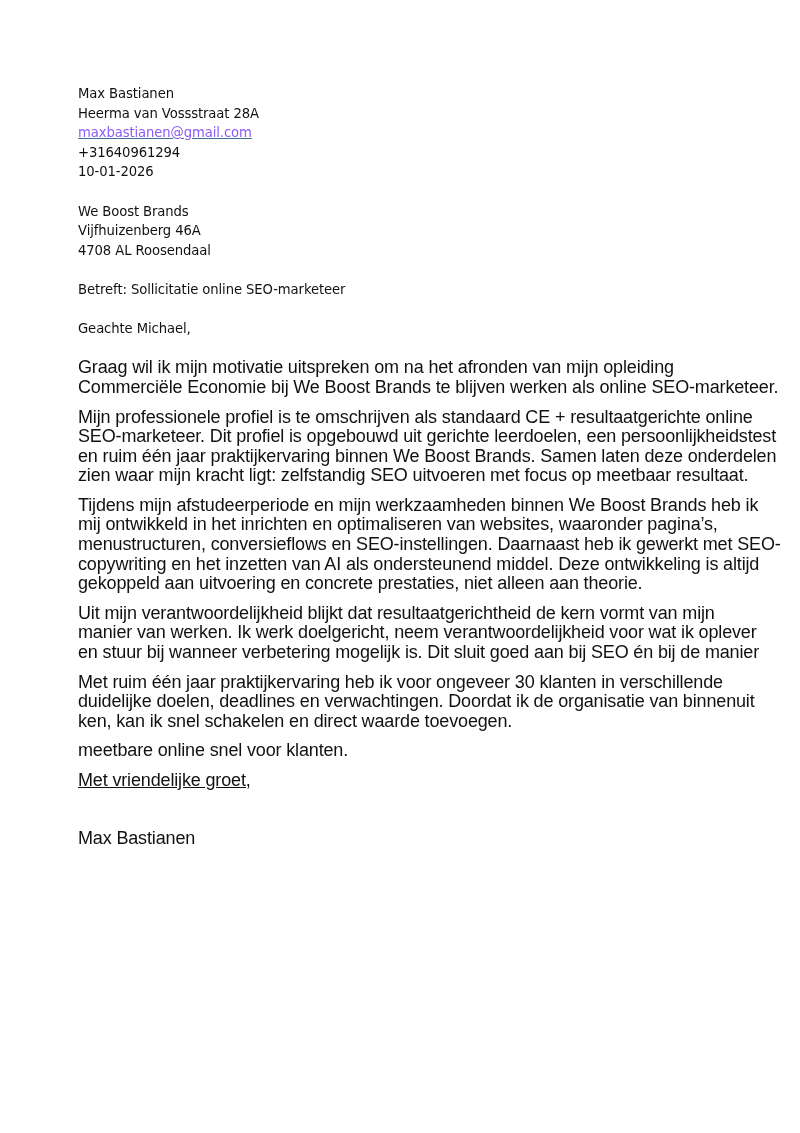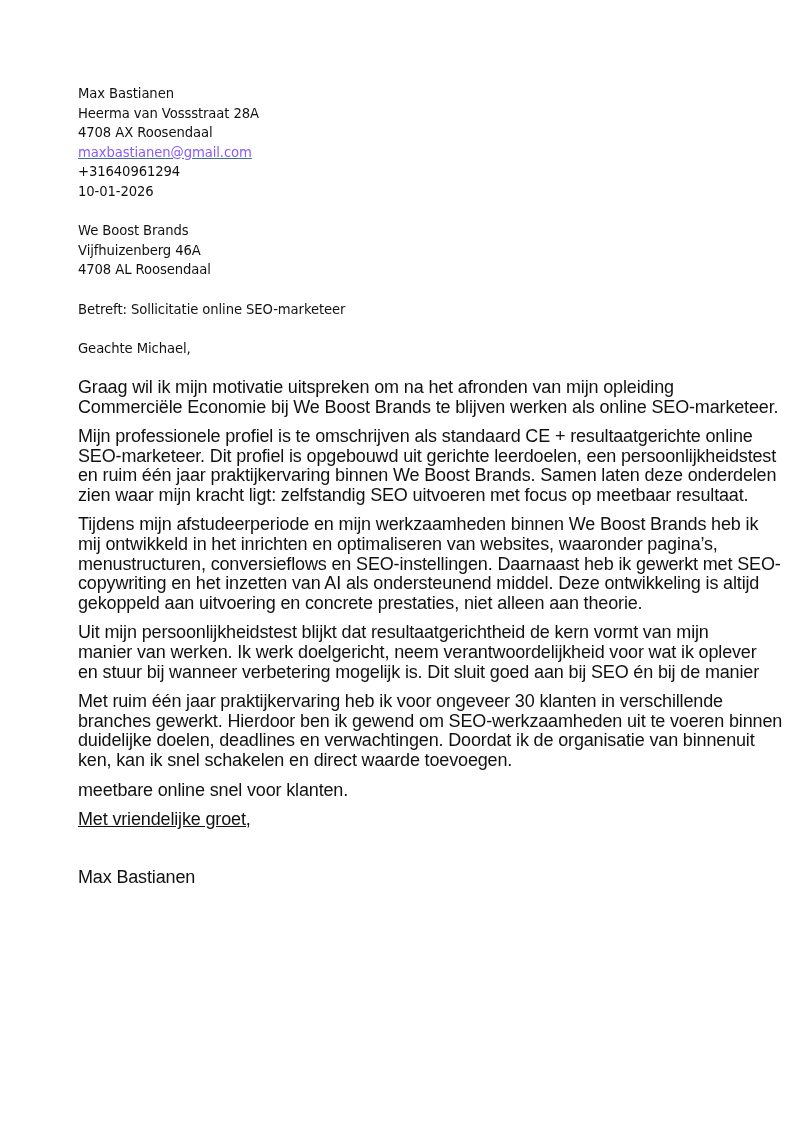--- a/index.html
+++ b/index.html
@@ -48,21 +48,20 @@
     .sig { margin-top: 38px; }
   </style>
 </head>
 <body>
 
 <div class="page">
 
   <div class="hdr">
     <span class="line">Max Bastianen</span>
     <span class="line">Heerma van Vossstraat 28A</span>
-    <span class="line">4708 AX Roosendaal</span>
     <span class="line"><a class="email">maxbastianen@gmail.com</a></span>
     <span class="line">+31640961294</span>
     <span class="line">10-01-2026</span>
   </div>
 
   <div class="gap"></div>
 
   <div class="hdr">
     <span class="line">We Boost Brands</span>
     <span class="line">Vijfhuizenberg 46A</span>
@@ -99,28 +98,27 @@
 
     <p class="para">
       <span class="l">Tijdens mijn afstudeerperiode en mijn werkzaamheden binnen We Boost Brands heb ik</span>
       <span class="l">mij ontwikkeld in het inrichten en optimaliseren van websites, waaronder pagina’s,</span>
       <span class="l">menustructuren, conversieflows en SEO-instellingen. Daarnaast heb ik gewerkt met SEO-</span>
       <span class="l">copywriting en het inzetten van AI als ondersteunend middel. Deze ontwikkeling is altijd</span>
       <span class="l">gekoppeld aan uitvoering en concrete prestaties, niet alleen aan theorie.</span>
     </p>
 
     <p class="para">
-      <span class="l">Uit mijn persoonlijkheidstest blijkt dat resultaatgerichtheid de kern vormt van mijn</span>
+      <span class="l">Uit mijn verantwoordelijkheid blijkt dat resultaatgerichtheid de kern vormt van mijn</span>
       <span class="l">manier van werken. Ik werk doelgericht, neem verantwoordelijkheid voor wat ik oplever</span>
       <span class="l">en stuur bij wanneer verbetering mogelijk is. Dit sluit goed aan bij SEO én bij de manier</span>
     </p>
 
     <p class="para">
       <span class="l">Met ruim één jaar praktijkervaring heb ik voor ongeveer 30 klanten in verschillende</span>
-      <span class="l">branches gewerkt. Hierdoor ben ik gewend om SEO-werkzaamheden uit te voeren binnen</span>
       <span class="l">duidelijke doelen, deadlines en verwachtingen. Doordat ik de organisatie van binnenuit</span>
       <span class="l">ken, kan ik snel schakelen en direct waarde toevoegen.</span>
     </p>
 
     <p class="para">
       <span class="l">meetbare online snel voor klanten.</span>
     </p>
 
     <p class="para closing">
       <span class="l">Met vriendelijke groet,</span>

